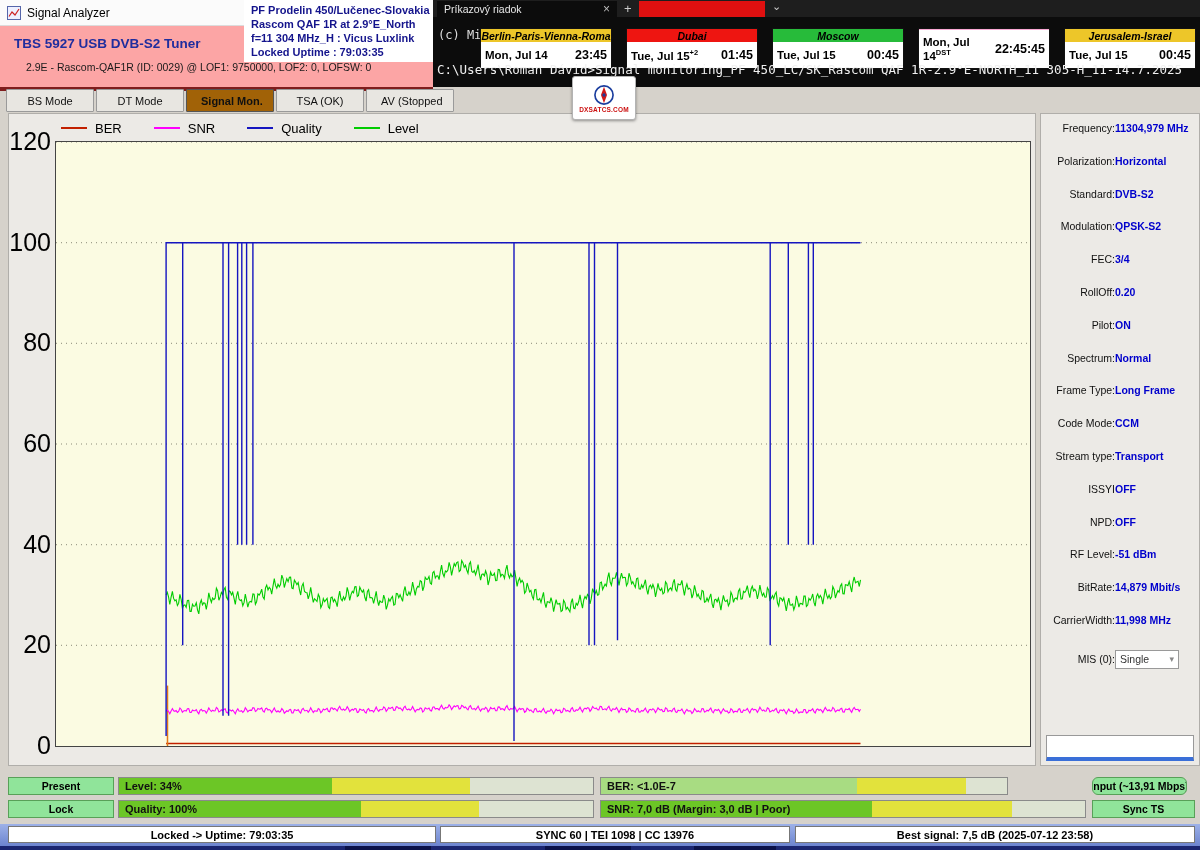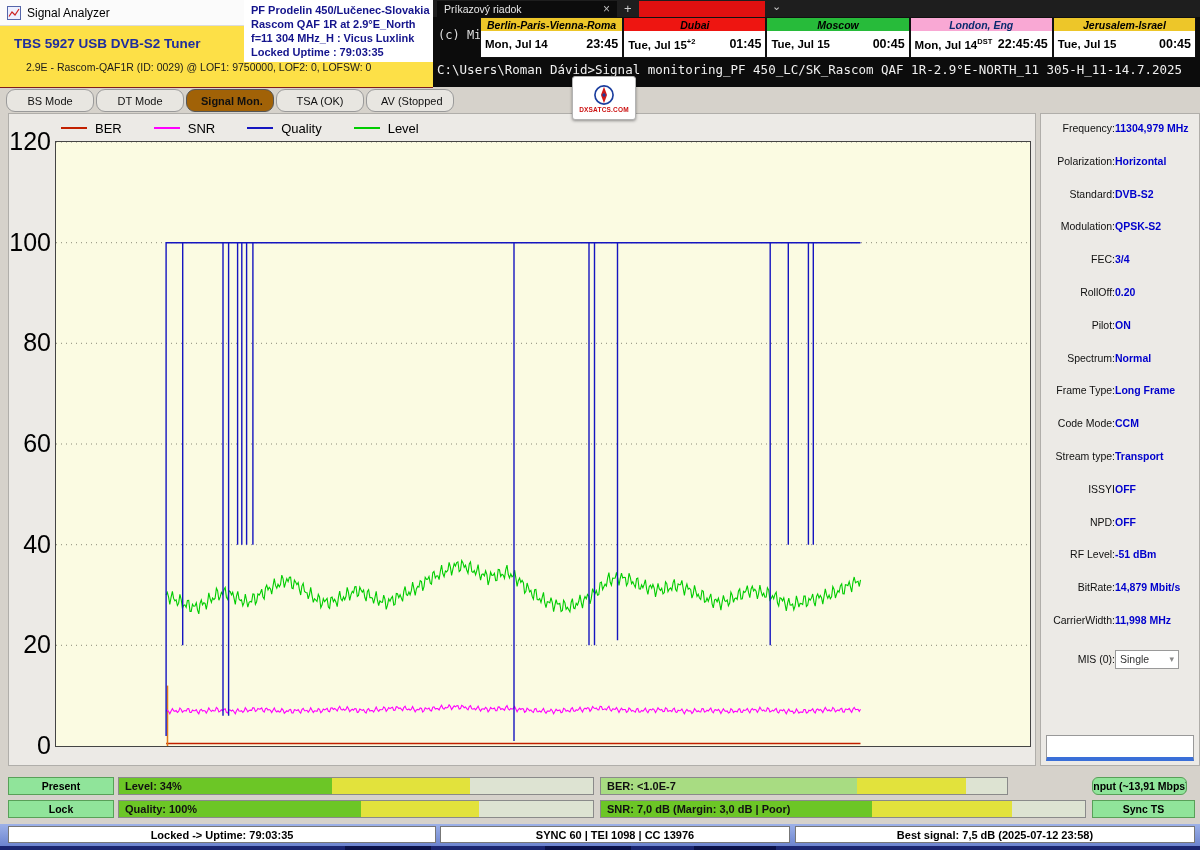--- a/index.html
+++ b/index.html
@@ -2,21 +2,21 @@
 <html><head>
 <meta charset="utf-8">
 <title>Signal Analyzer</title>
 <style>
   html,body{margin:0;padding:0;background:#222;}
   .screen{position:relative;width:1200px;height:850px;background:#d6d2cb;overflow:hidden;
           font-family:"Liberation Sans",sans-serif;font-size:12px;color:#000;}
   .abs{position:absolute;}
 
   
-  .win-left{left:0;top:0;width:433px;height:87px;background:#fde047;border-bottom:1px solid #7f1d1d;}
+  .win-left{left:0;top:0;width:433px;height:87px;background:#fca5a5;border-bottom:4px solid #7f1d1d;}
   .titlebar{height:25px;background:#fbfbfb;border-bottom:1px solid #dcdcdc;display:flex;align-items:center;gap:6px;padding-left:7px;font-size:12px;}
   .app-icon{width:14px;height:14px;display:inline-flex;}
   .tuner-name{position:absolute;left:14px;top:36px;font-size:13.5px;font-weight:bold;color:#1f2d9e;}
   .tuner-sub{position:absolute;left:26px;top:61px;font-size:10.5px;color:#1b1b1b;}
 
   
   .info-panel{left:244px;top:0;width:189px;height:62px;background:#ffffff;padding:3px 0 0 7px;box-sizing:border-box;z-index:3;}
   .info-line{font-size:11px;font-weight:bold;color:#14148c;line-height:14px;white-space:nowrap;}
 
   
@@ -25,35 +25,35 @@
   .term-tab{position:absolute;left:4px;top:1px;width:180px;height:16px;background:#0c0c0c;color:#e8e8e8;
             font-size:10.5px;display:flex;align-items:center;justify-content:space-between;padding:0 7px;box-sizing:border-box;}
   .term-close{color:#bbb;font-size:12px;line-height:10px;}
   .term-plus{position:absolute;left:191px;top:1px;color:#ccc;font-size:13px;}
   .term-red{position:absolute;left:206px;top:1px;width:126px;height:16px;background:#e01010;}
   .term-chev{position:absolute;left:339px;top:0px;color:#ccc;font-size:11px;}
   .term-copy{position:absolute;left:5px;top:28px;color:#ddd;font:12px "DejaVu Sans Mono",monospace;}
   .term-cmd{position:absolute;left:4px;top:62px;width:760px;color:#f0f0f0;font:12.5px "DejaVu Sans Mono",monospace;white-space:nowrap;overflow:hidden;}
 
   
-  .clocks{position:absolute;left:47px;top:17px;width:716px;height:41px;display:flex;gap:0;}
+  .clocks{position:absolute;left:47px;top:28px;width:716px;height:41px;display:flex;gap:14px;}
   .clock{flex:1;display:flex;flex-direction:column;border:1px solid #111;}
   .clock-city{height:15px;font-size:10.5px;font-weight:bold;font-style:italic;text-align:center;line-height:15px;white-space:nowrap;overflow:hidden;}
   .clock-body{flex:1;background:#fff;display:flex;align-items:center;justify-content:space-between;padding:6px 4px;font-size:11.5px;font-weight:bold;}
   .clock-date sup{font-size:7.5px;}
   .clock-time{font-size:12.5px;}
 
   
   .logo{left:572px;top:76px;width:62px;height:42px;background:#fff;border:1px solid #b3b3b3;border-radius:3px;z-index:9;
         display:flex;flex-direction:column;align-items:center;justify-content:center;box-shadow:0 1px 3px rgba(0,0,0,.4);}
   .logo-text{font-size:6.5px;font-weight:bold;color:#cc1111;letter-spacing:.2px;}
 
   
   .tabbar{left:6px;top:89px;width:460px;height:24px;display:flex;gap:2px;}
-  .tab{width:88px;height:23px;background:#e8e6e1;border:1px solid #9a9a9a;border-radius:9px;font-size:11px;
+  .tab{width:88px;height:23px;background:#e8e6e1;border:1px solid #9a9a9a;border-radius:1px;font-size:11px;
        font-family:"Liberation Sans",sans-serif;color:#111;padding:0 14px;overflow:hidden;white-space:nowrap;cursor:pointer;}
   .tab.active{background:#a16207;font-weight:bold;border-color:#555;text-align:center;}
 
   
   .chart-panel{left:8px;top:113px;width:1028px;height:653px;background:#eceae6;border:1px solid #b0aeaa;box-sizing:border-box;}
   .legend{position:absolute;left:52px;top:6px;display:flex;gap:32px;align-items:center;height:16px;}
   .legend-item{display:flex;align-items:center;gap:8px;font-size:13px;}
   .legend-swatch{width:26px;height:0;border-top:2px solid #000;display:inline-block;}
   .ylabels{position:absolute;left:0;top:0;width:42px;height:100%;}
   .ylabel{position:absolute;left:0;width:42px;text-align:right;font-size:25px;color:#000;line-height:26px;}

